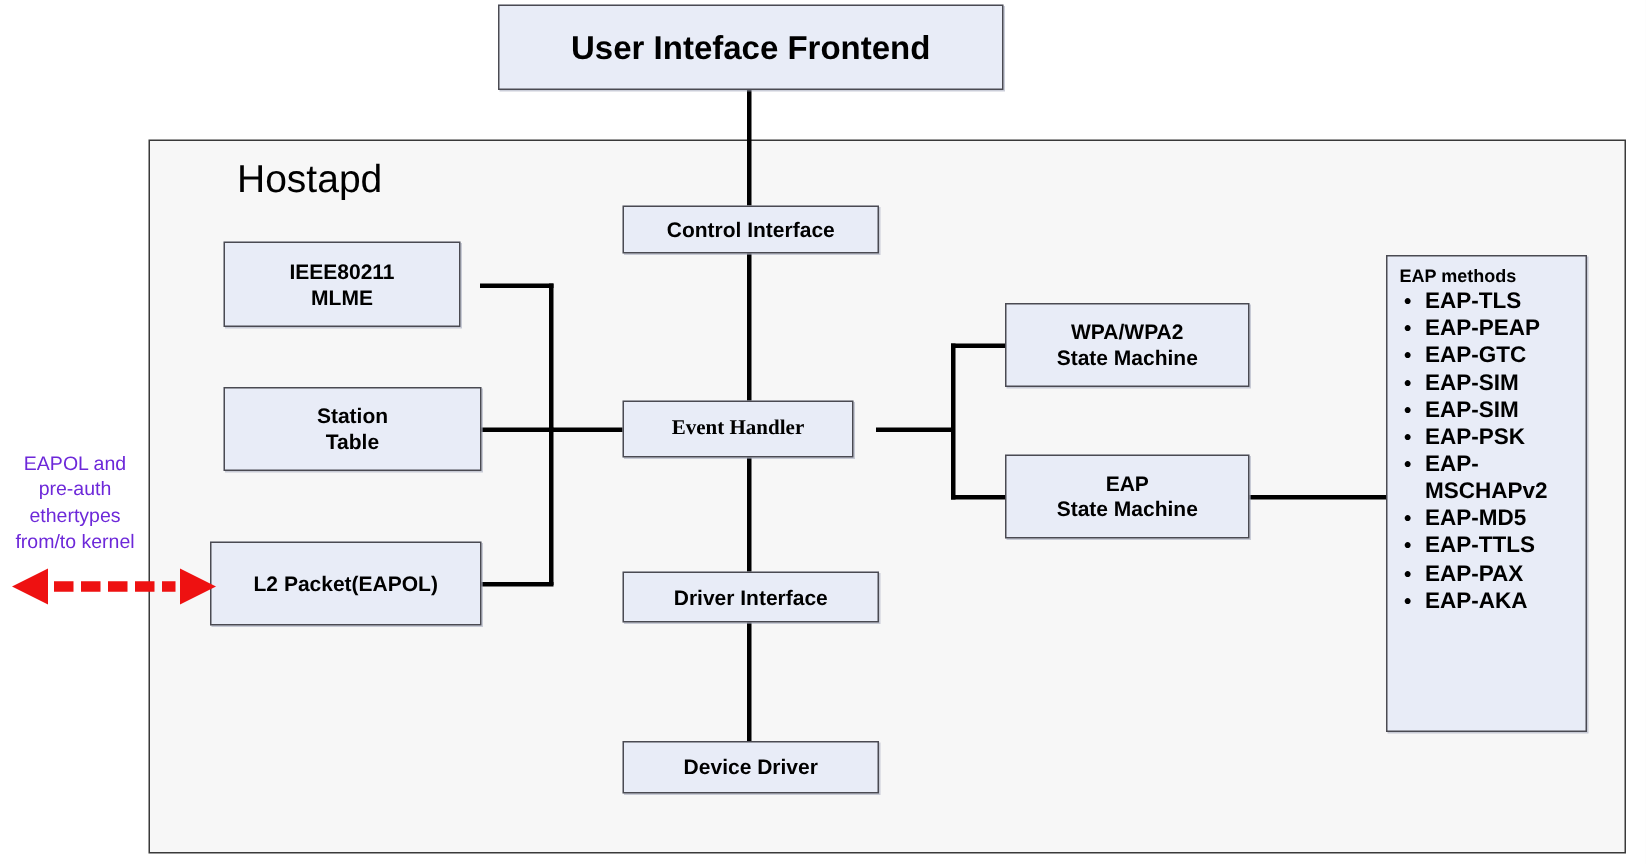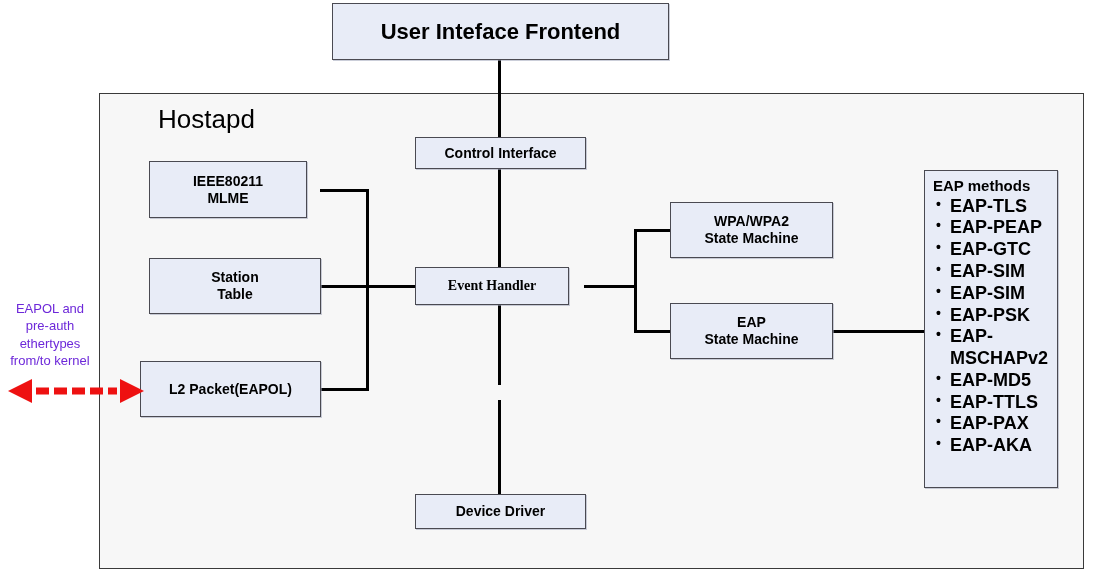--- a/index.html
+++ b/index.html
@@ -77,33 +77,33 @@
     height: 318px;
     background: #e8ecf7;
     border: 1px solid #4a4a52;
     box-sizing: border-box;
     z-index: 5;
     padding: 6px 4px 0 8px;
     box-shadow: 1px 1px 0 rgba(160,165,185,0.55);
   }
   .eap-panel h4 {
     margin: 0 0 1px 0;
-    font-size: 15px;
+    font-size: 12px;
     font-weight: bold;
     color: #000;
     line-height: 1.18;
   }
   .eap-panel ul {
     margin: 0;
     padding: 0 0 0 17px;
     list-style: none;
   }
   .eap-panel li {
     position: relative;
-    font-size: 18px;
+    font-size: 15px;
     font-weight: bold;
     color: #000;
     line-height: 1.21;
     margin: 0;
     padding: 0;
   }
   .eap-panel li::before {
     content: "\2022";
     position: absolute;
     left: -14px;
@@ -167,20 +167,23 @@
   </div>
 
   <div class="node" style="left:415px; top:137px; width:171px; height:32px;">
     <span class="lbl">Control Interface</span>
   </div>
 
   <div class="node" style="left:415px; top:267px; width:154px; height:38px;font-family:Liberation Serif, serif;">
     <span class="lbl">Event Handler</span>
   </div>
 
+  <div class="node" style="left:415px; top:381px; width:171px; height:34px;">
+    <span class="lbl">Driver Interface</span>
+  </div>
 
   <div class="node" style="left:415px; top:494px; width:171px; height:35px;">
     <span class="lbl">Device Driver</span>
   </div>
 
   <div class="node" style="left:670px; top:202px; width:163px; height:56px;">
     <span>
       <span class="lbl">WPA/WPA2</span>
       <span class="lbl">State Machine</span>
     </span>

